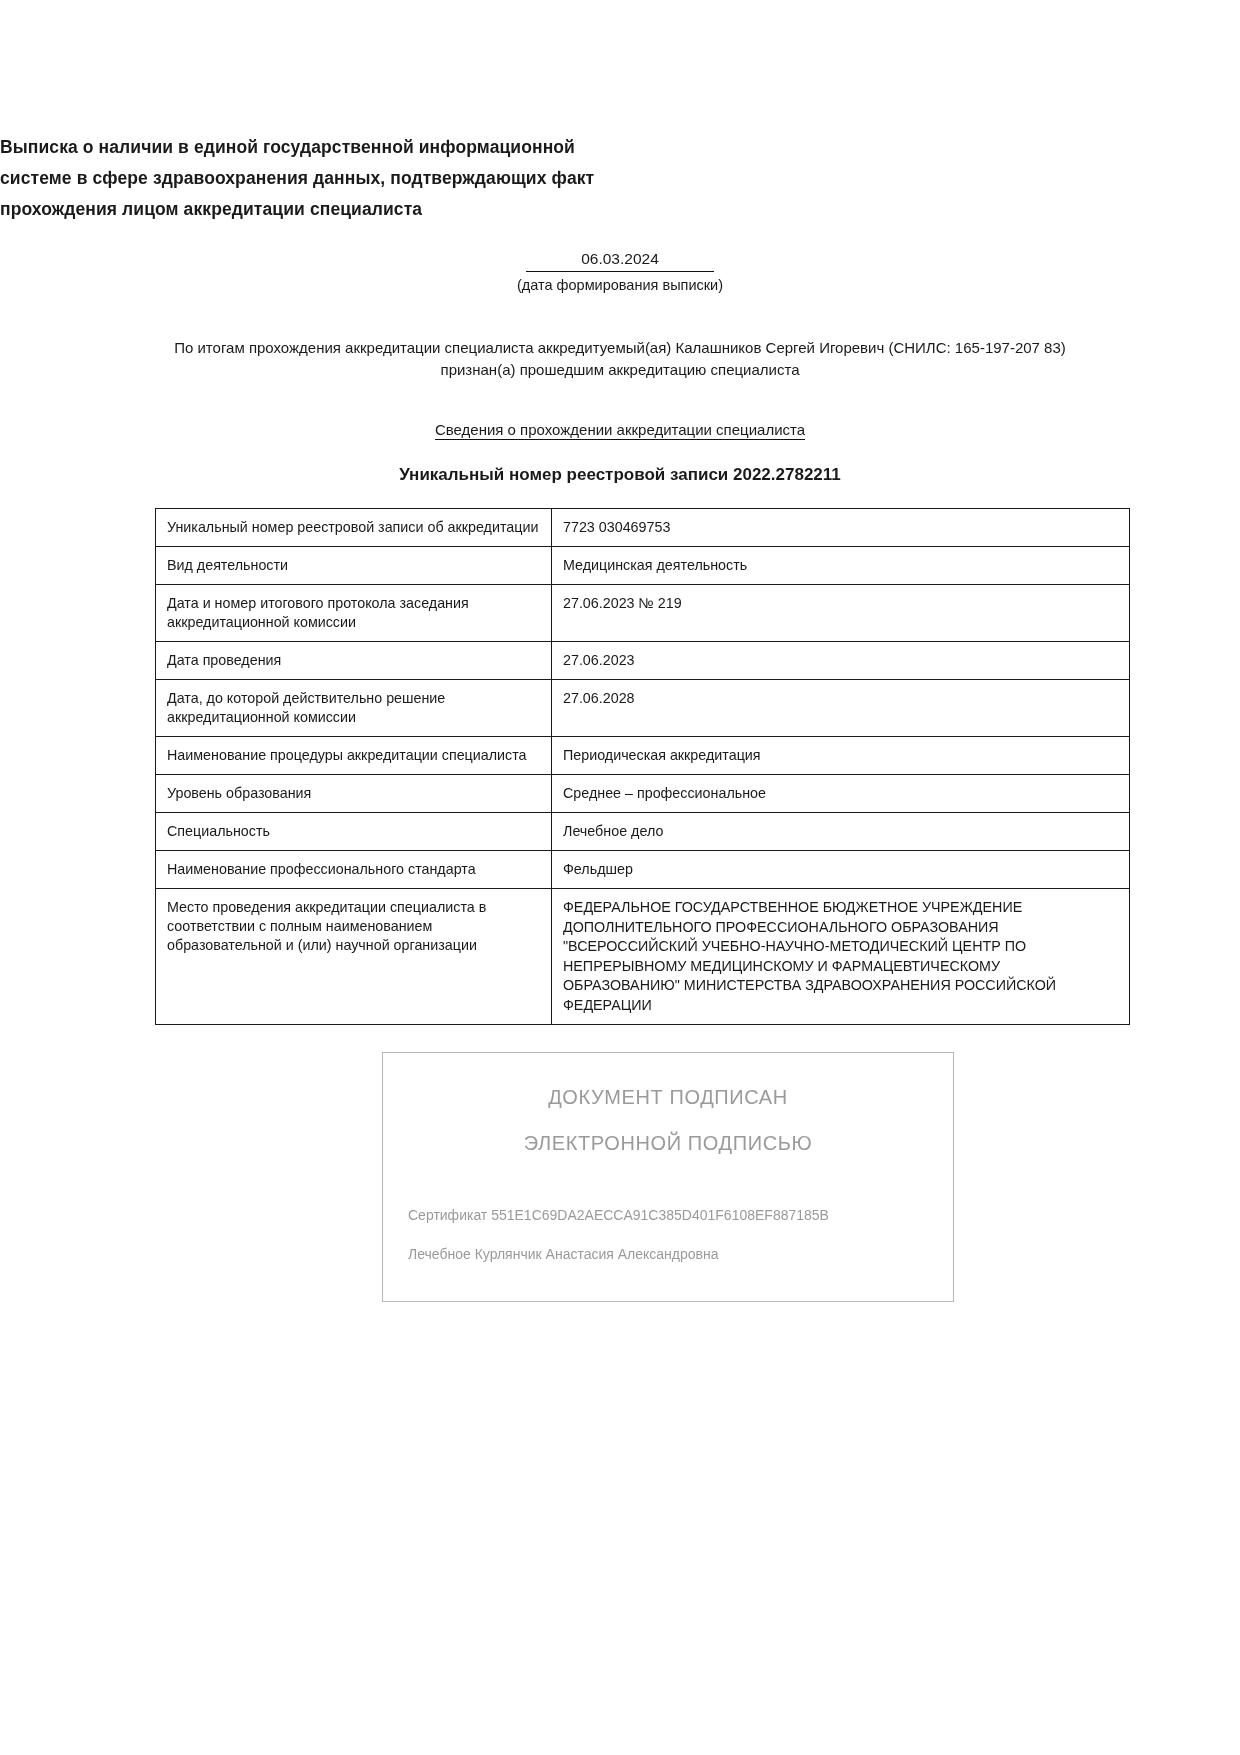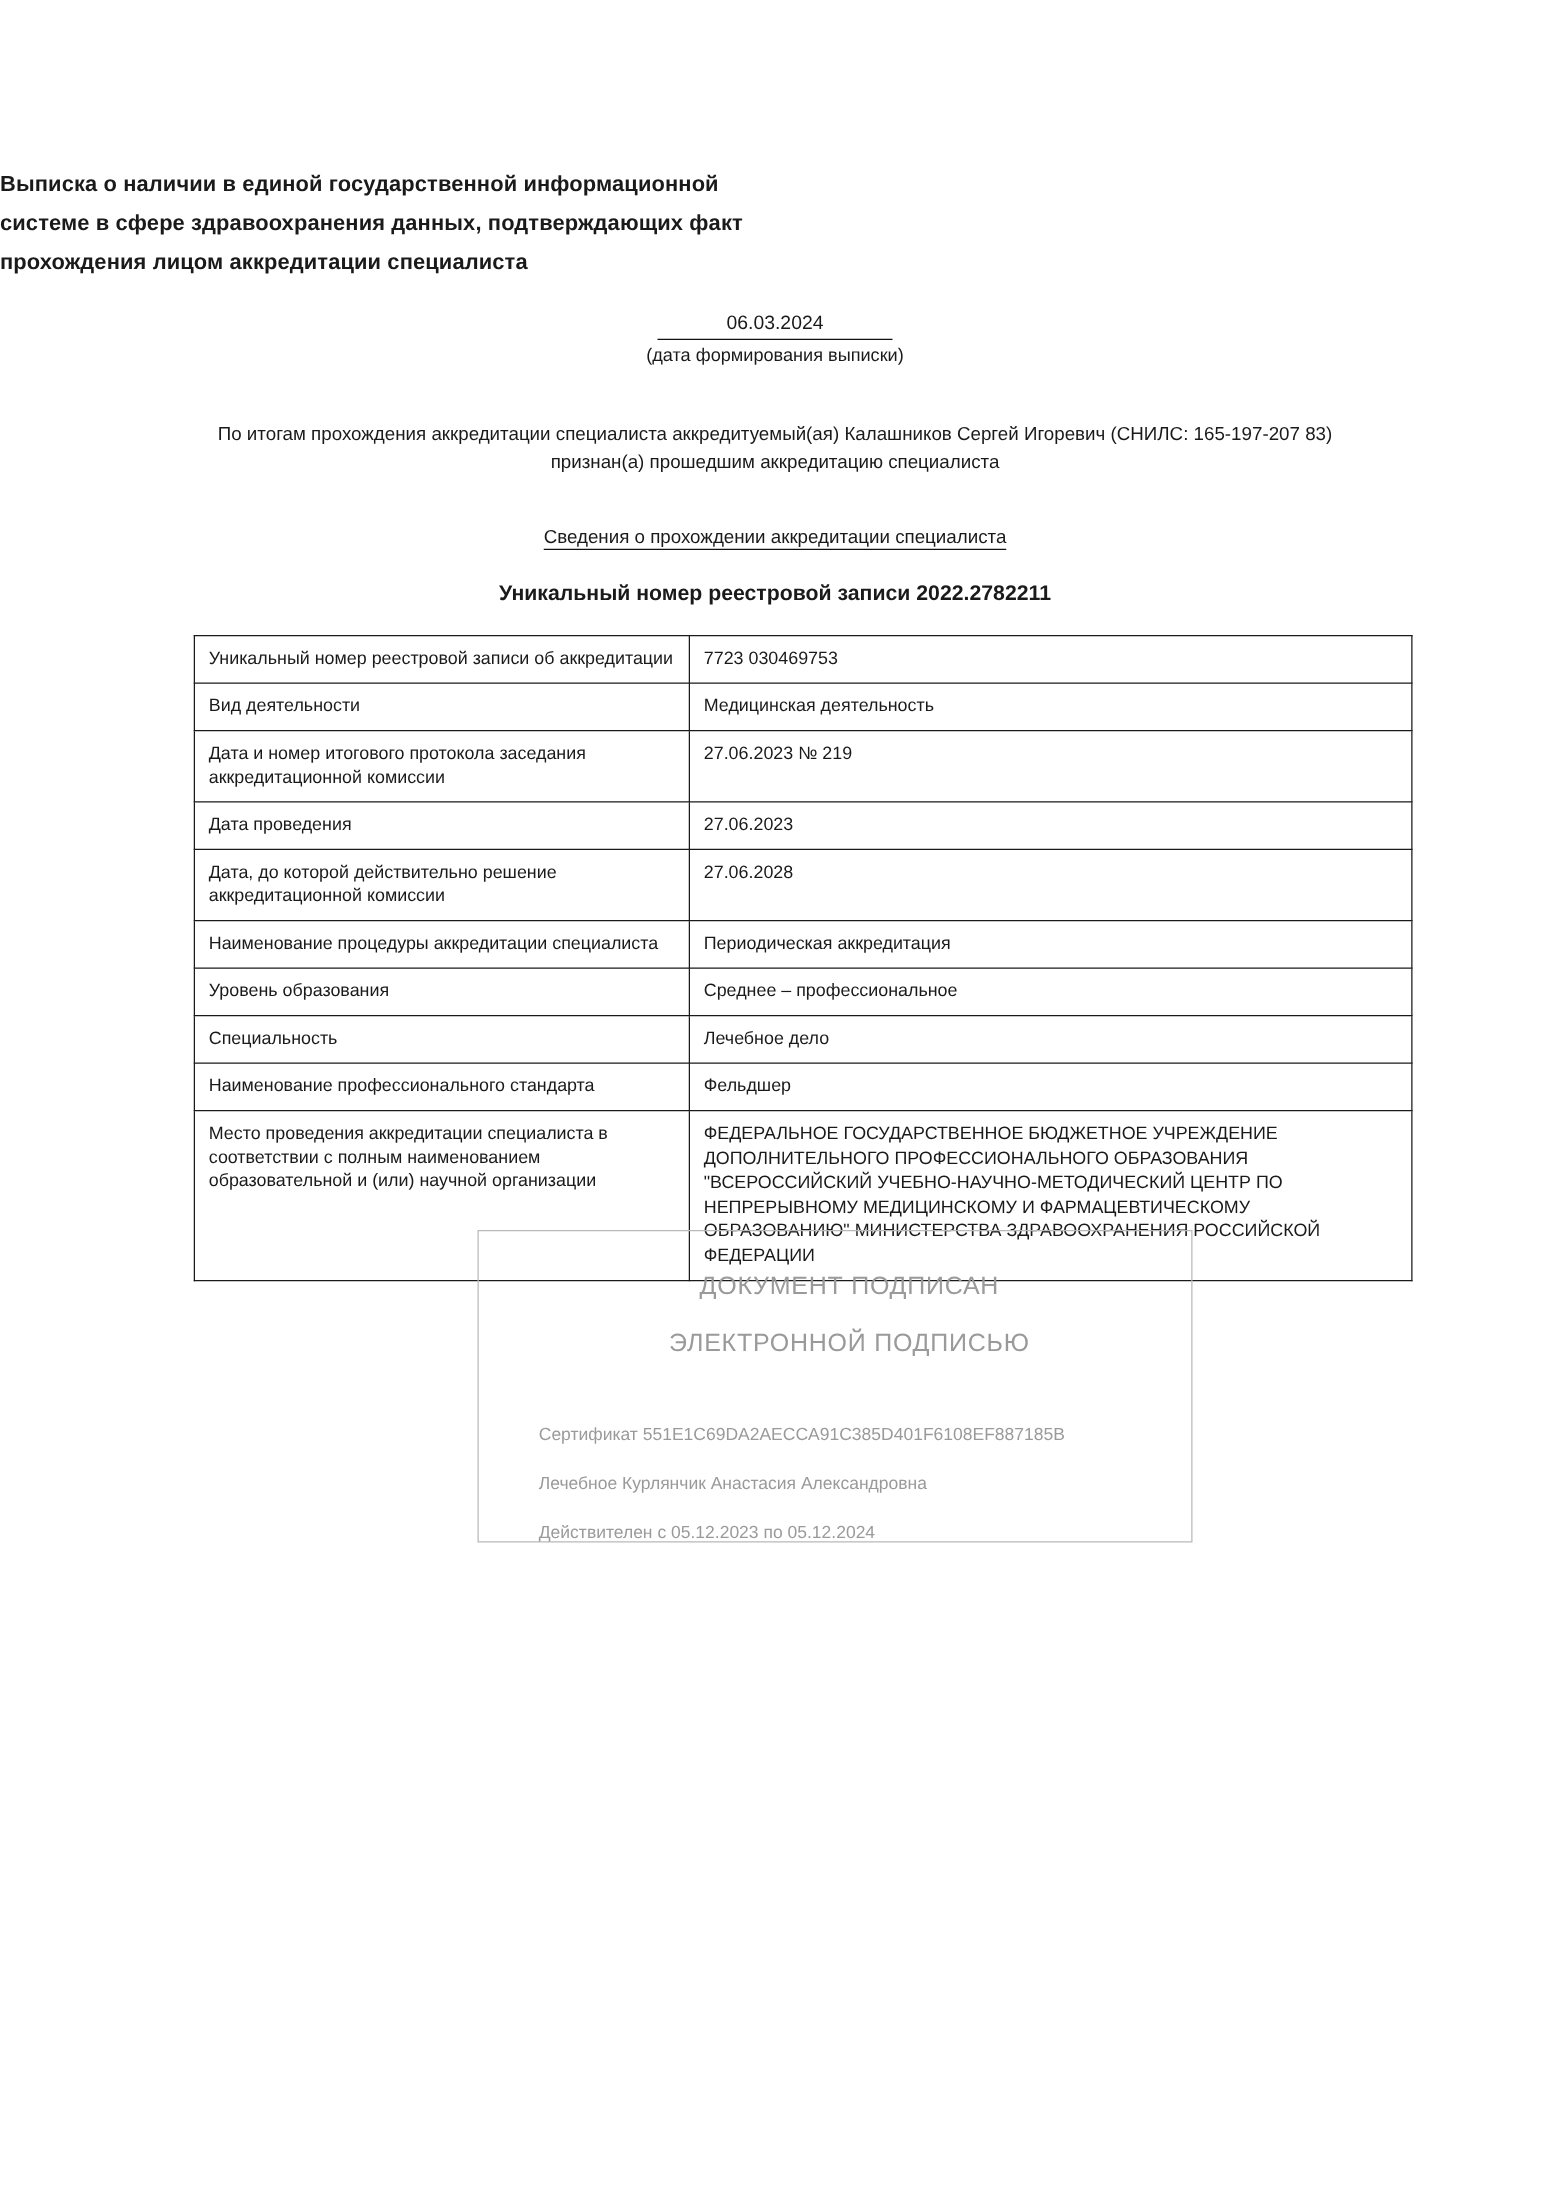--- a/index.html
+++ b/index.html
@@ -98,27 +98,26 @@
     padding: 9px 10px 9px 11px;
   }
   table.info td.label { width: 374px; }
   table.info td.value { width: 556px; }
   td.value.tall { line-height: 19.5px; }
 
   
   .sign-stamp {
     position: absolute;
     left: 382px;
-    top: 984px;
+    top: 1052px;
     width: 572px;
     height: 250px;
     border: 1px solid #b9b9b9;
     box-sizing: border-box;
     color: #9a9a9a;
-    padding-left: 23px;
   }
   .sign-head {
     text-align: center;
     font-size: 20px;
     letter-spacing: 0.6px;
     line-height: 26px;
   }
   .sign-head.first { margin-top: 31px; }
   .sign-head.second { margin-top: 20px; }
   .sign-line {
@@ -200,16 +199,15 @@
         <td class="value tall">ФЕДЕРАЛЬНОЕ ГОСУДАРСТВЕННОЕ БЮДЖЕТНОЕ УЧРЕЖДЕНИЕ ДОПОЛНИТЕЛЬНОГО ПРОФЕССИОНАЛЬНОГО ОБРАЗОВАНИЯ "ВСЕРОССИЙСКИЙ УЧЕБНО-НАУЧНО-МЕТОДИЧЕСКИЙ ЦЕНТР ПО НЕПРЕРЫВНОМУ МЕДИЦИНСКОМУ И ФАРМАЦЕВТИЧЕСКОМУ ОБРАЗОВАНИЮ" МИНИСТЕРСТВА ЗДРАВООХРАНЕНИЯ РОССИЙСКОЙ ФЕДЕРАЦИИ</td>
       </tr>
     </tbody>
   </table>
 
   <div class="sign-stamp">
     <div class="sign-head first">ДОКУМЕНТ ПОДПИСАН</div>
     <div class="sign-head second">ЭЛЕКТРОННОЙ ПОДПИСЬЮ</div>
     <div class="sign-line l1">Сертификат 551E1C69DA2AECCA91C385D401F6108EF887185B</div>
     <div class="sign-line l2">Лечебное Курлянчик Анастасия Александровна</div>
-    <div class="sign-line l3">Действителен с 05.12.2023 по 05.12.2024</div>
   </div>
 
 </div>
 
 </body></html>

